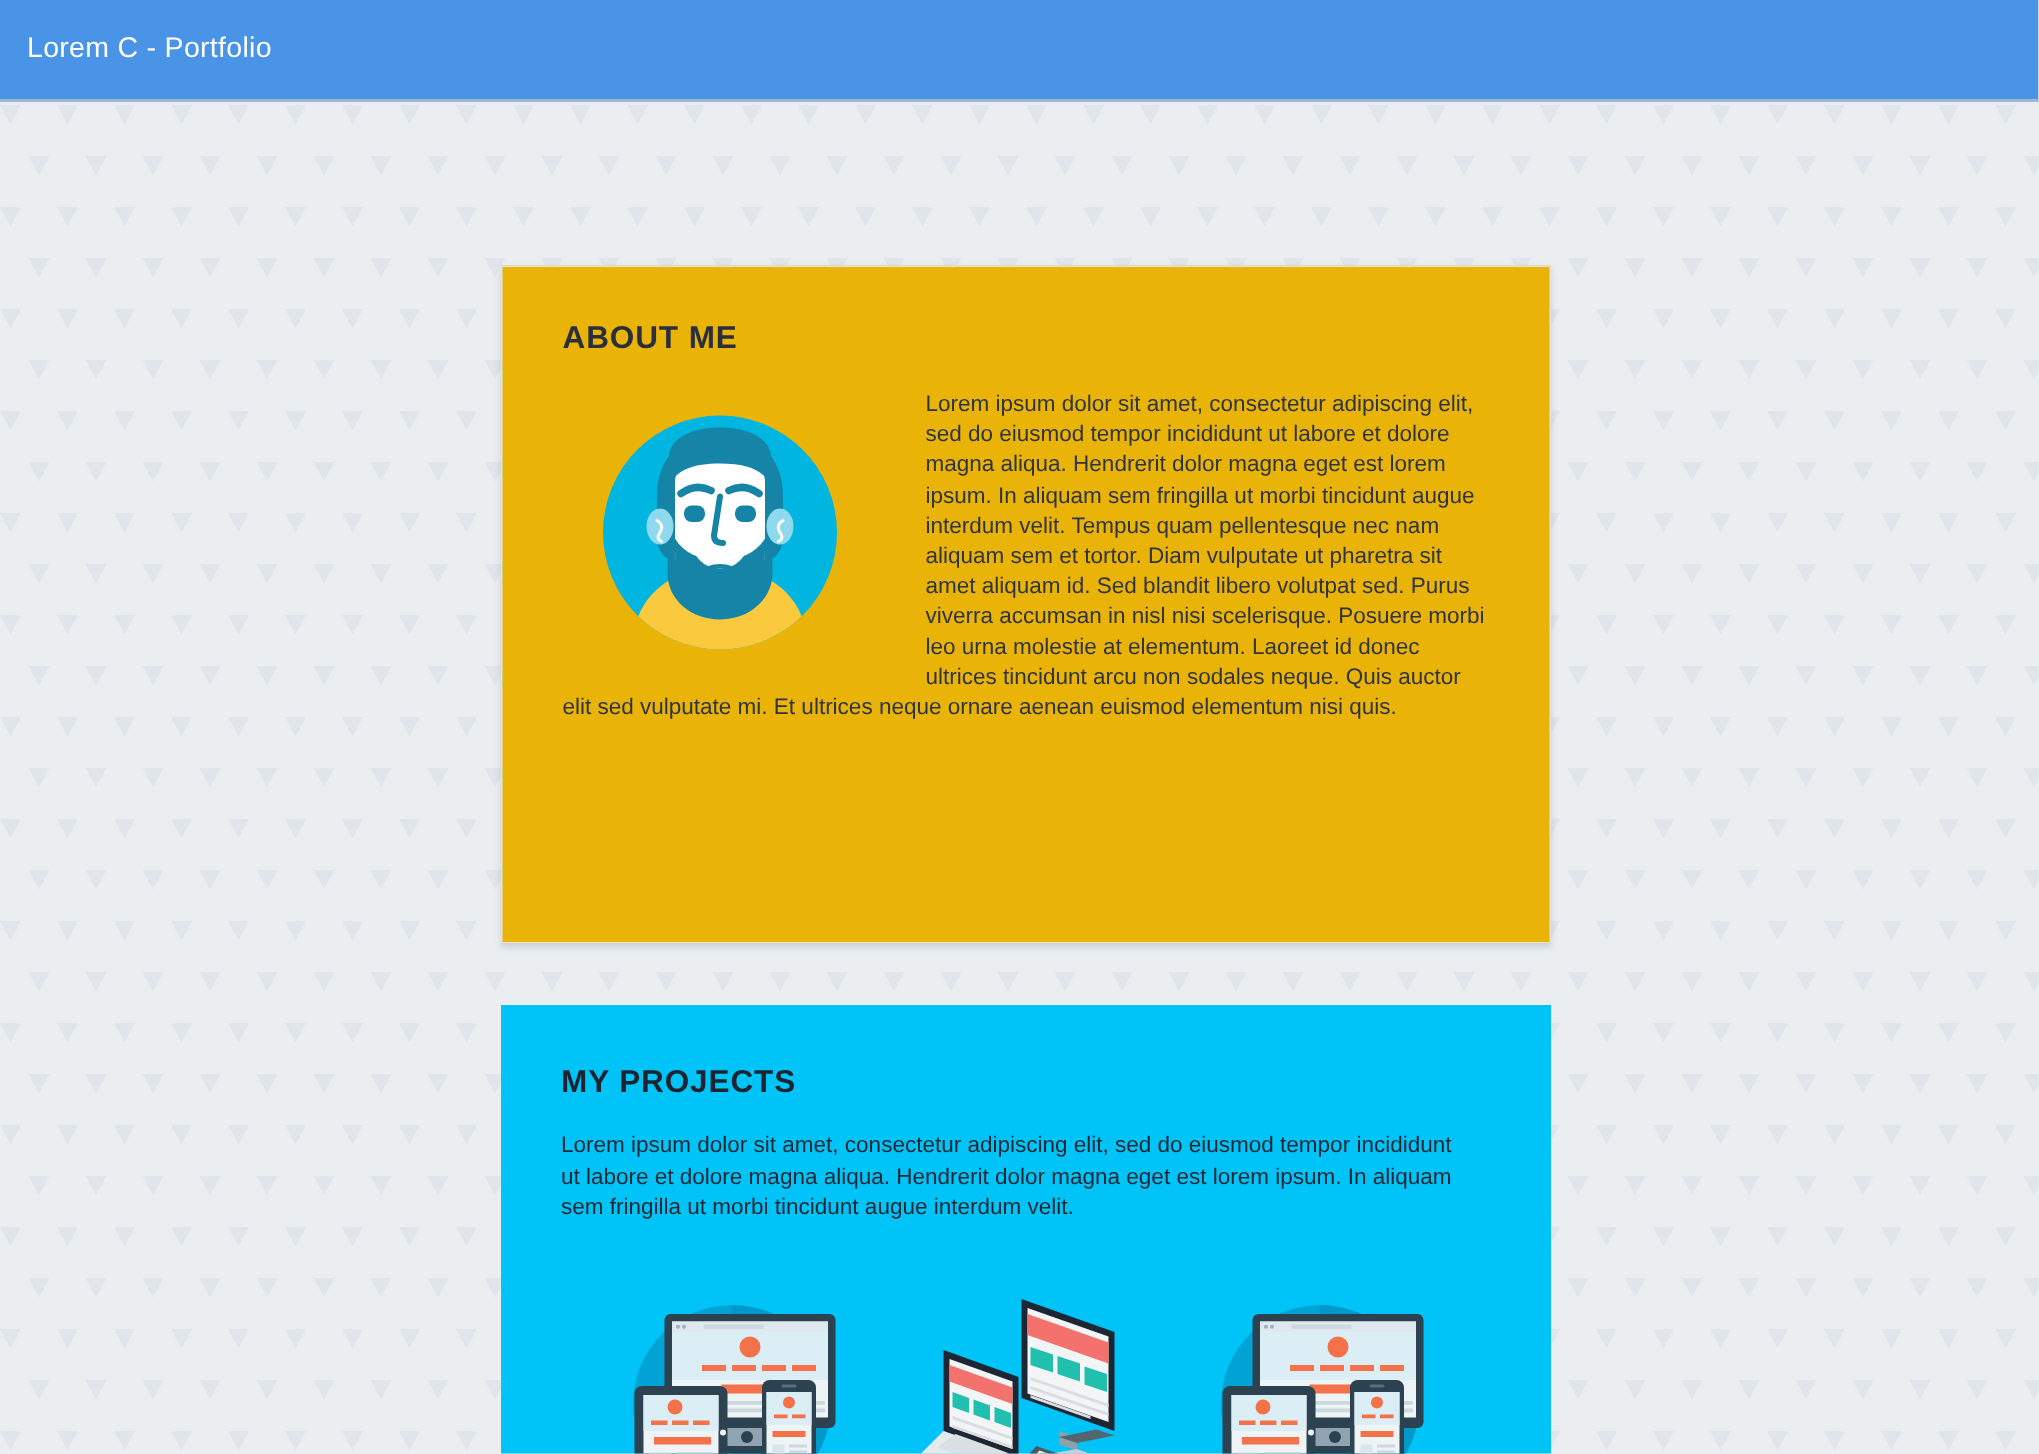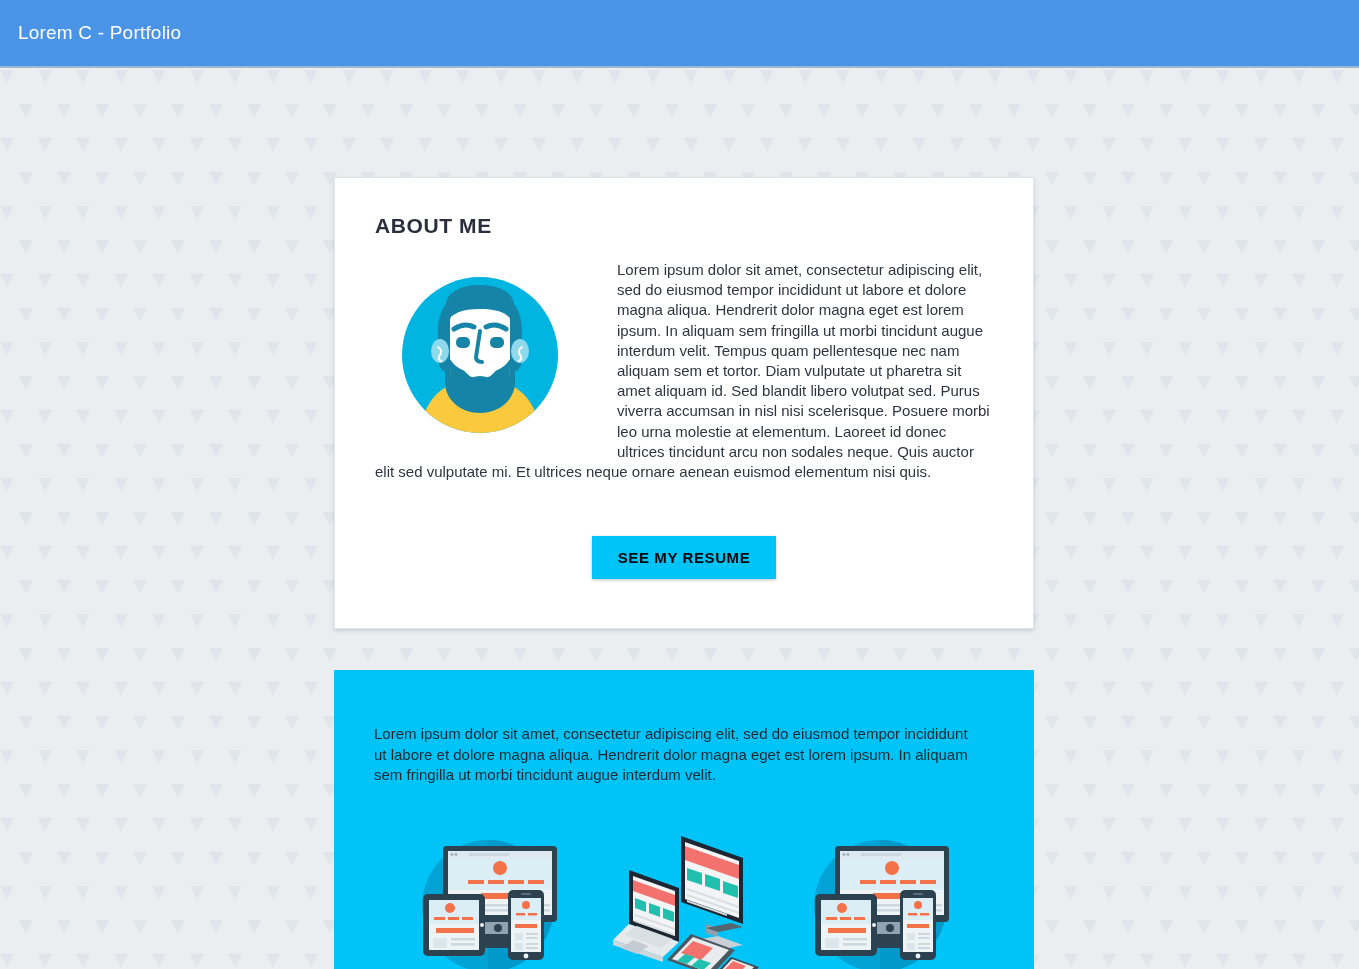--- a/index.html
+++ b/index.html
@@ -58,21 +58,21 @@
     position: relative;
     z-index: 2;
   }
   .card {
     position: absolute;
     left: 334px;
     width: 700px;
   }
   .about-card {
     top: 109px;
-    background: #ffffff;
+    background: #eab308;
     border: 1px solid #dfe4ea;
     box-shadow: 0 2px 4px rgba(80,100,120,0.22);
     padding: 30px 40px 36px 40px;
     height: 452px;
   }
   .section-title {
     font-size: 21px;
     font-weight: bold;
     color: #2b2f3d;
     letter-spacing: 0.6px;
@@ -1164,26 +1164,24 @@
           <rect x="56" y="62" width="14" height="11" rx="5" fill="#1584a6"></rect>
           <rect x="90" y="62" width="14" height="11" rx="5" fill="#1584a6"></rect>
           <path d="M54 54 q10 -7 20 -2" fill="none" stroke="#1584a6" stroke-width="5" stroke-linecap="round"></path>
           <path d="M106 54 q-10 -7 -20 -2" fill="none" stroke="#1584a6" stroke-width="5" stroke-linecap="round"></path>
           <path d="M80 56 l-4 26 q0 5 6 5" fill="none" stroke="#1584a6" stroke-width="4" stroke-linecap="round" stroke-linejoin="round"></path>
         </svg>
       </div>
       <span>Lorem ipsum dolor sit amet, consectetur adipiscing elit, sed do eiusmod tempor incididunt ut labore et dolore magna aliqua. Hendrerit dolor magna eget est lorem ipsum. In aliquam sem fringilla ut morbi tincidunt augue interdum velit. Tempus quam pellentesque nec nam aliquam sem et tortor. Diam vulputate ut pharetra sit amet aliquam id. Sed blandit libero volutpat sed. Purus viverra accumsan in nisl nisi scelerisque. Posuere morbi leo urna molestie at elementum. Laoreet id donec ultrices tincidunt arcu non sodales neque. Quis auctor elit sed vulputate mi. Et ultrices neque ornare aenean euismod elementum nisi quis.</span>
     </div>
 
-    <div class="btn-row">
-      <button class="resume-btn">SEE MY RESUME</button>
-    </div>
   </section>
 
   <section class="card projects-card">
+    <h2 class="projects-title">MY PROJECTS</h2>
     <p class="projects-body">Lorem ipsum dolor sit amet, consectetur adipiscing elit, sed do eiusmod tempor incididunt ut labore et dolore magna aliqua. Hendrerit dolor magna eget est lorem ipsum. In aliquam sem fringilla ut morbi tincidunt augue interdum velit.</p>
 
     <div class="project-thumbs">
 
       <div class="thumb">
         <svg viewBox="0 0 162 160">
           <circle cx="81" cy="82" r="66" fill="#00a3d4"></circle>
           <path d="M81 16 a66 66 0 0 1 0 132 Z" fill="#0099c9"></path>
           <rect x="36" y="22" width="114" height="76" rx="4" fill="#2d4250"></rect>
           <rect x="41" y="27" width="104" height="64" fill="#eef3f6"></rect>

